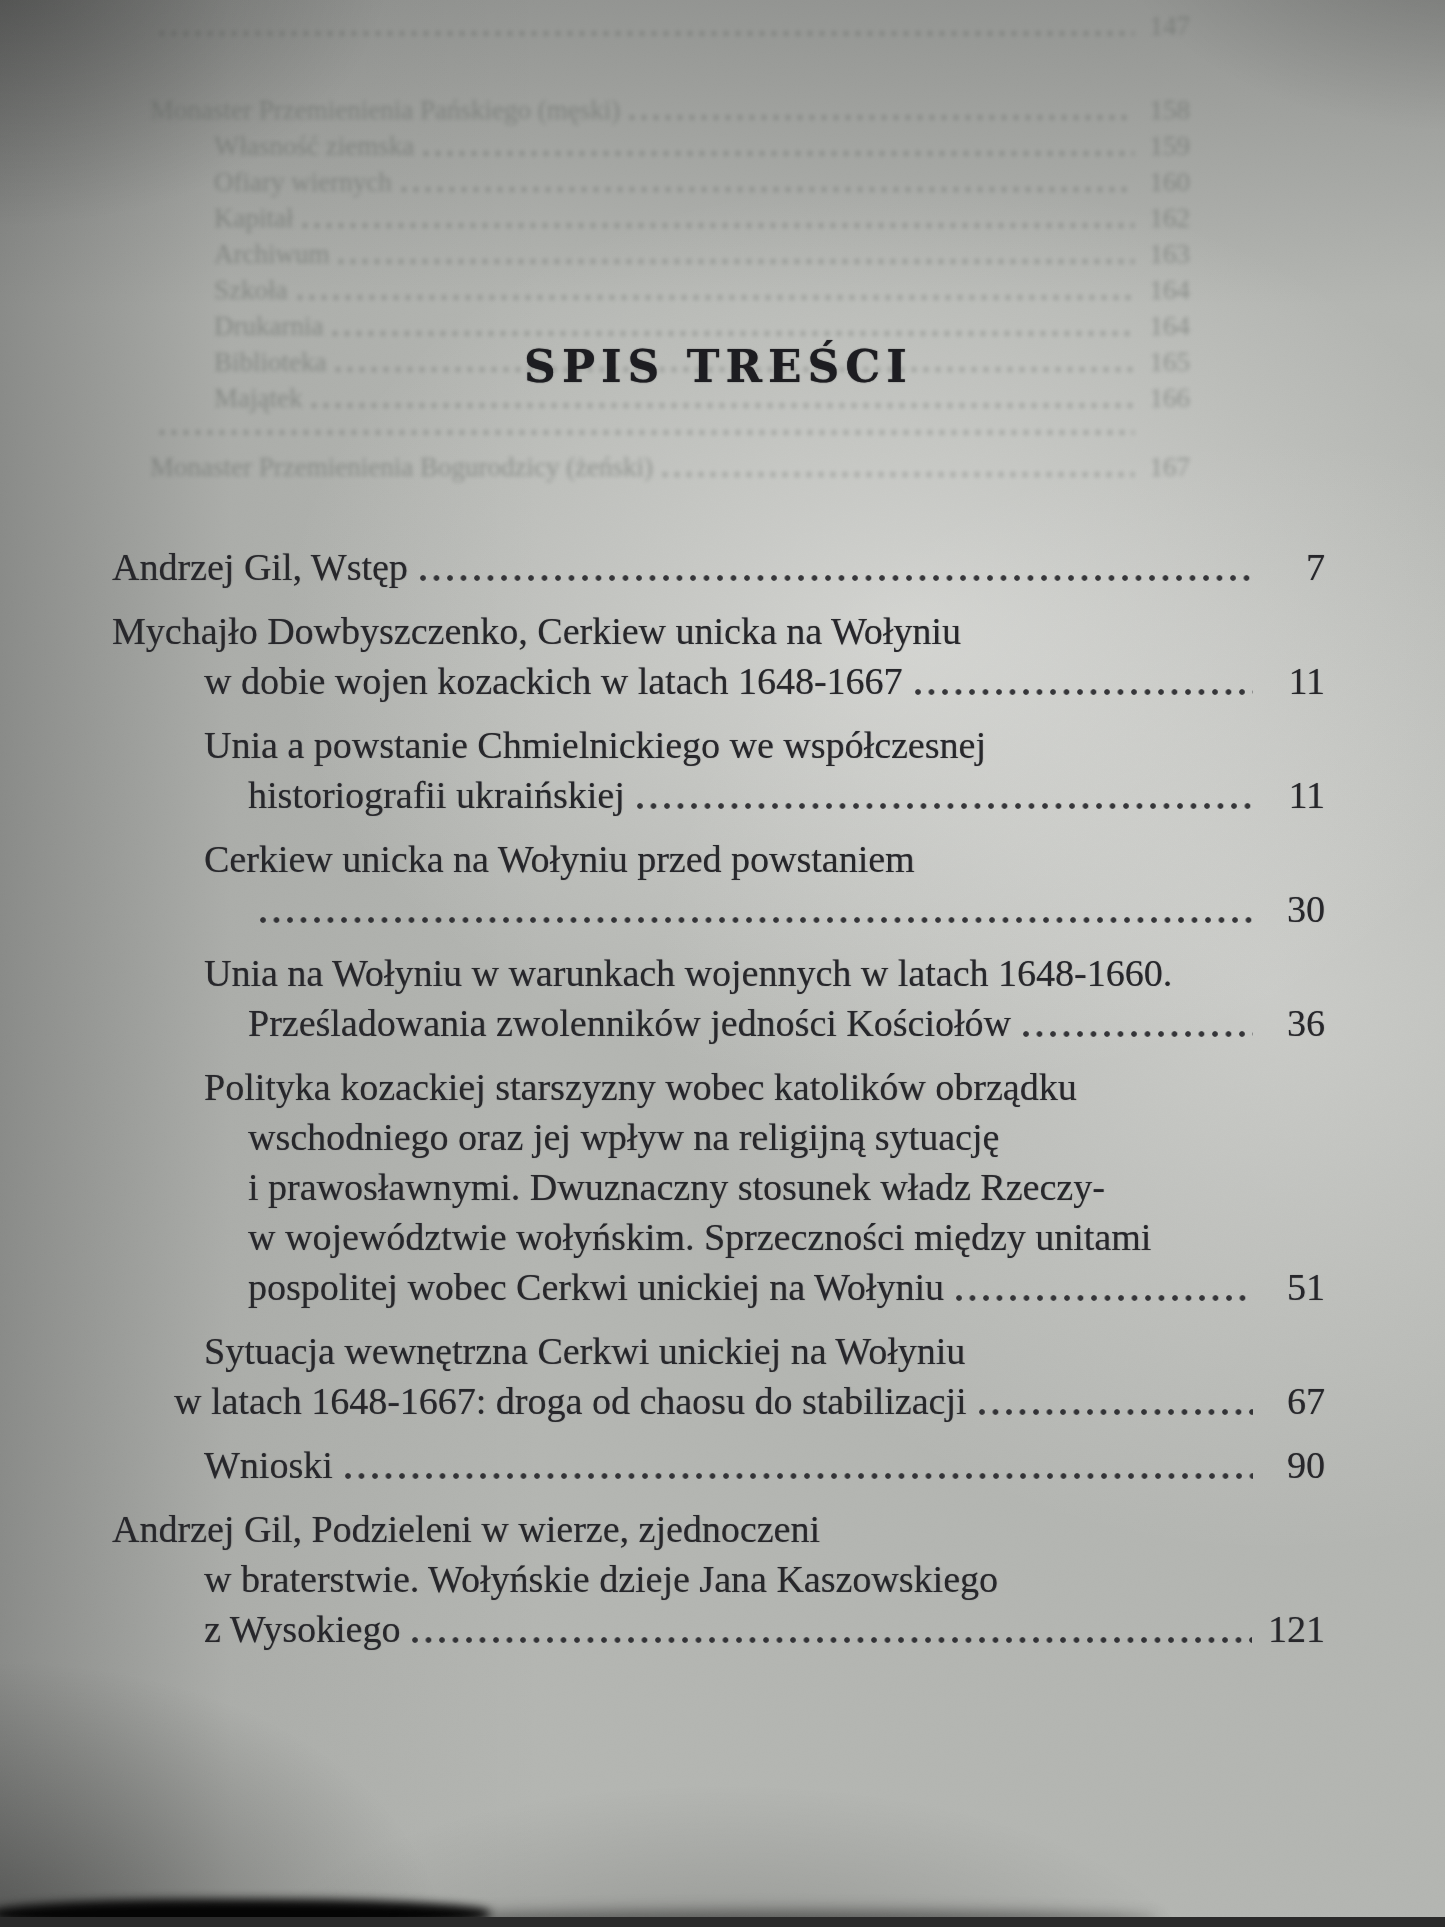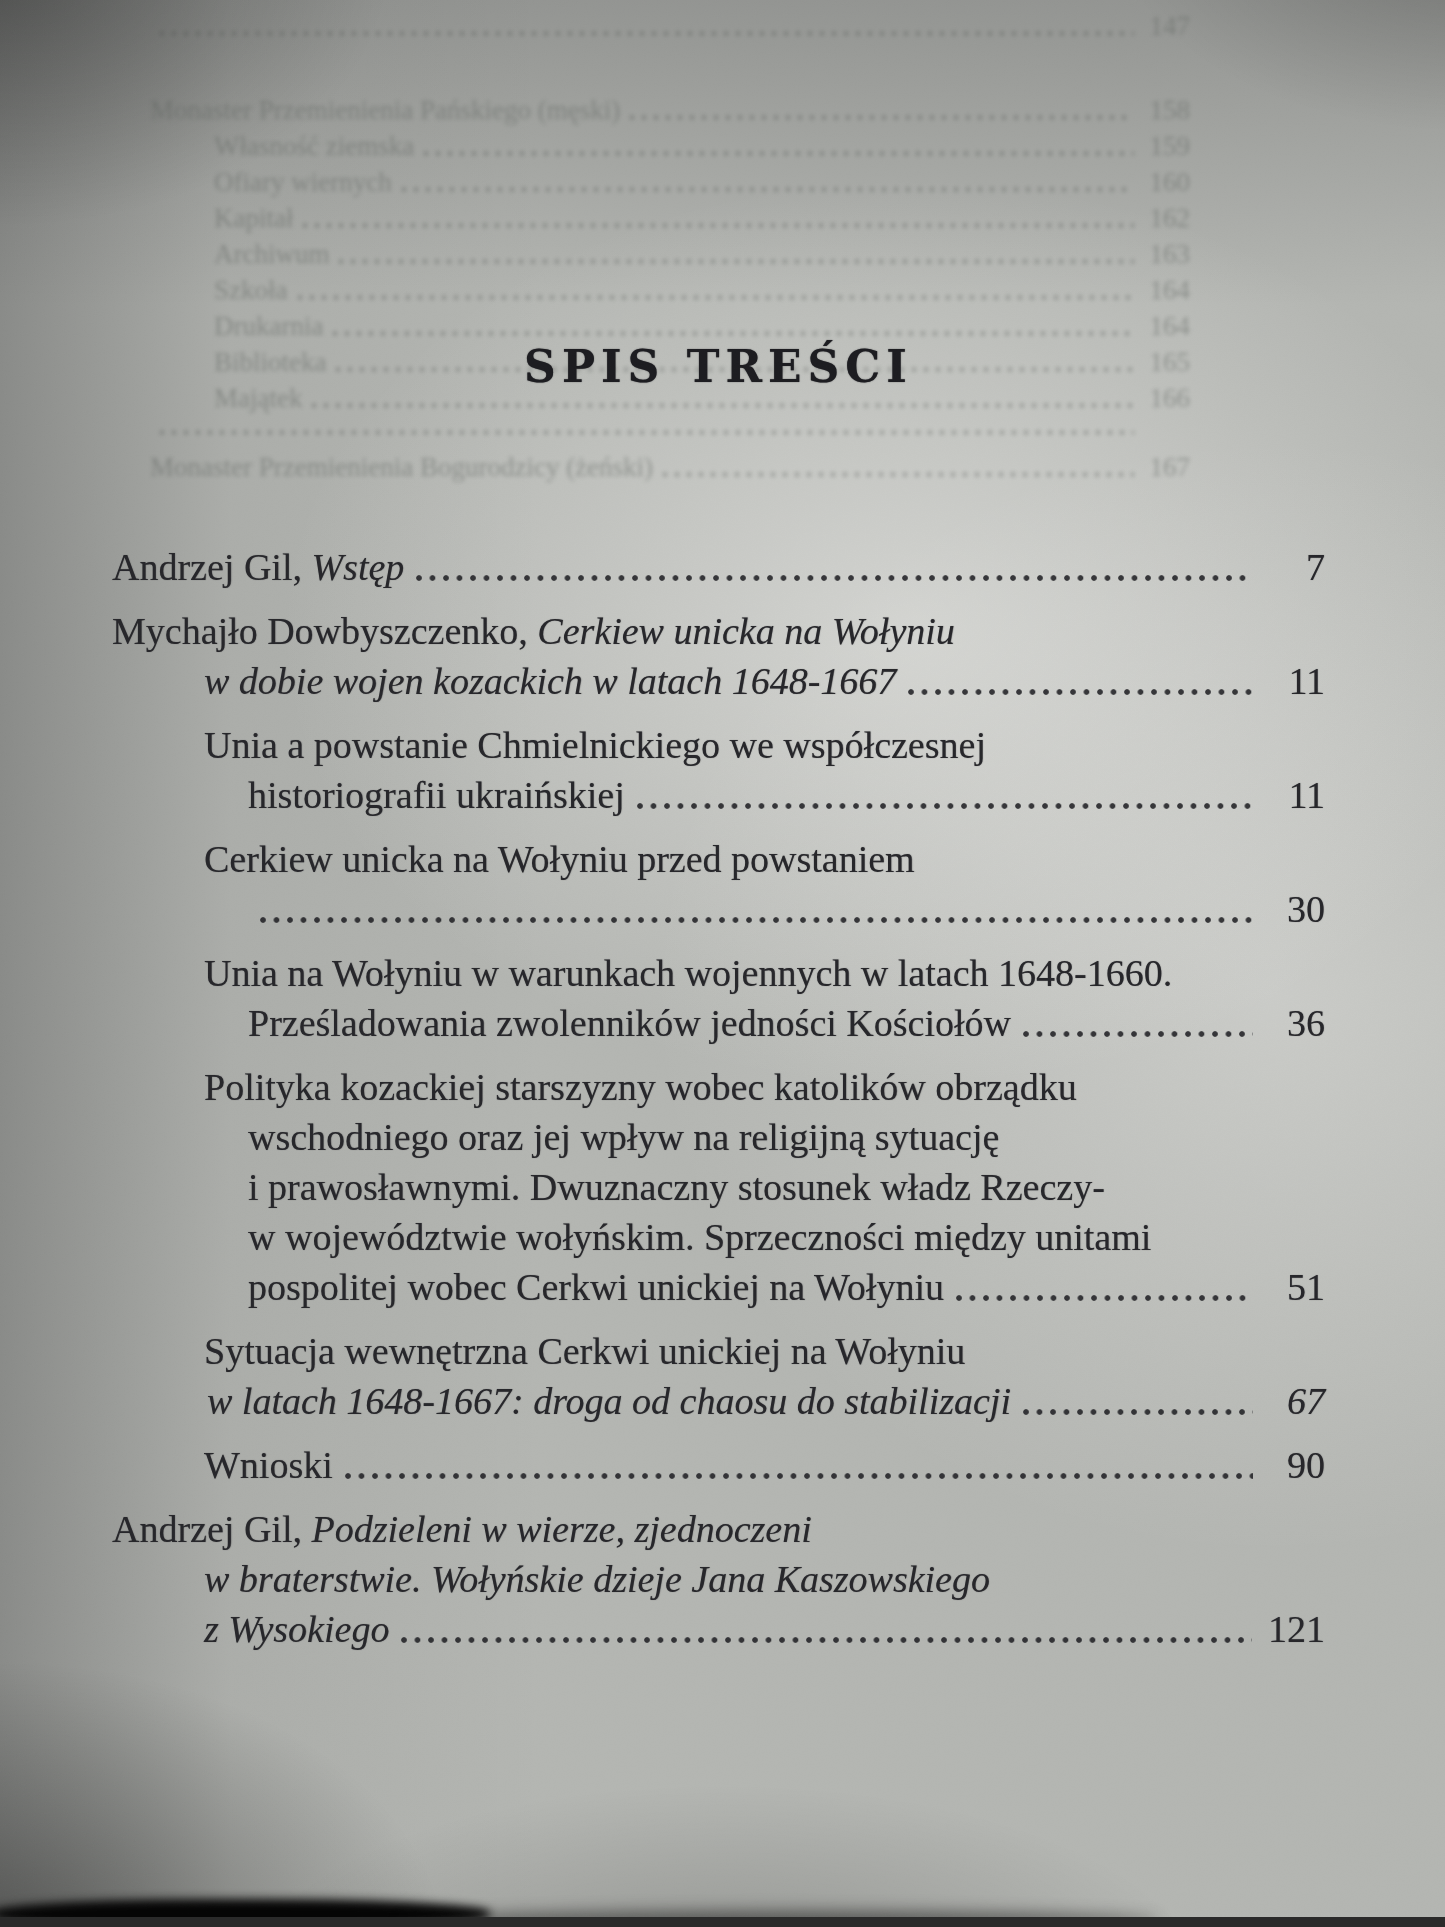--- a/index.html
+++ b/index.html
@@ -44,25 +44,25 @@
     color:#1c1c20;
     text-shadow:0 0 1.2px rgba(28,28,32,.75);
   }
   .toc{
     margin-top:146px;color:#26262a;font-size:38px;
     text-shadow:.3px .3px 1px rgba(40,40,44,.55);
   }
   .line{display:flex;line-height:50px;}
   .gap{margin-top:14px;}
   .txt{white-space:pre;}
-  .ital{font-style:italic;}
+  .ital{}
   .ind0{margin-left:0;}
   .ind1{margin-left:92px;}
   .ind2{margin-left:136px;}
-  .ind3{margin-left:95px;font-style:italic;}
+  .ind3{margin-left:62px;}
   .leader{
     flex:1;align-self:flex-end;height:6px;margin:0 16px 11px 12px;
     background-image:radial-gradient(circle at 3px 3px, rgba(32,32,36,.88) 2.4px, rgba(32,32,36,0) 3.2px);
     background-size:13.5px 6px;background-repeat:repeat-x;
   }
   .pnum{min-width:56px;text-align:right;}
   
   .sliver{
     position:absolute;left:-10px;bottom:-12px;width:500px;height:30px;
     background:#050505;filter:blur(5px);border-radius:45%;

